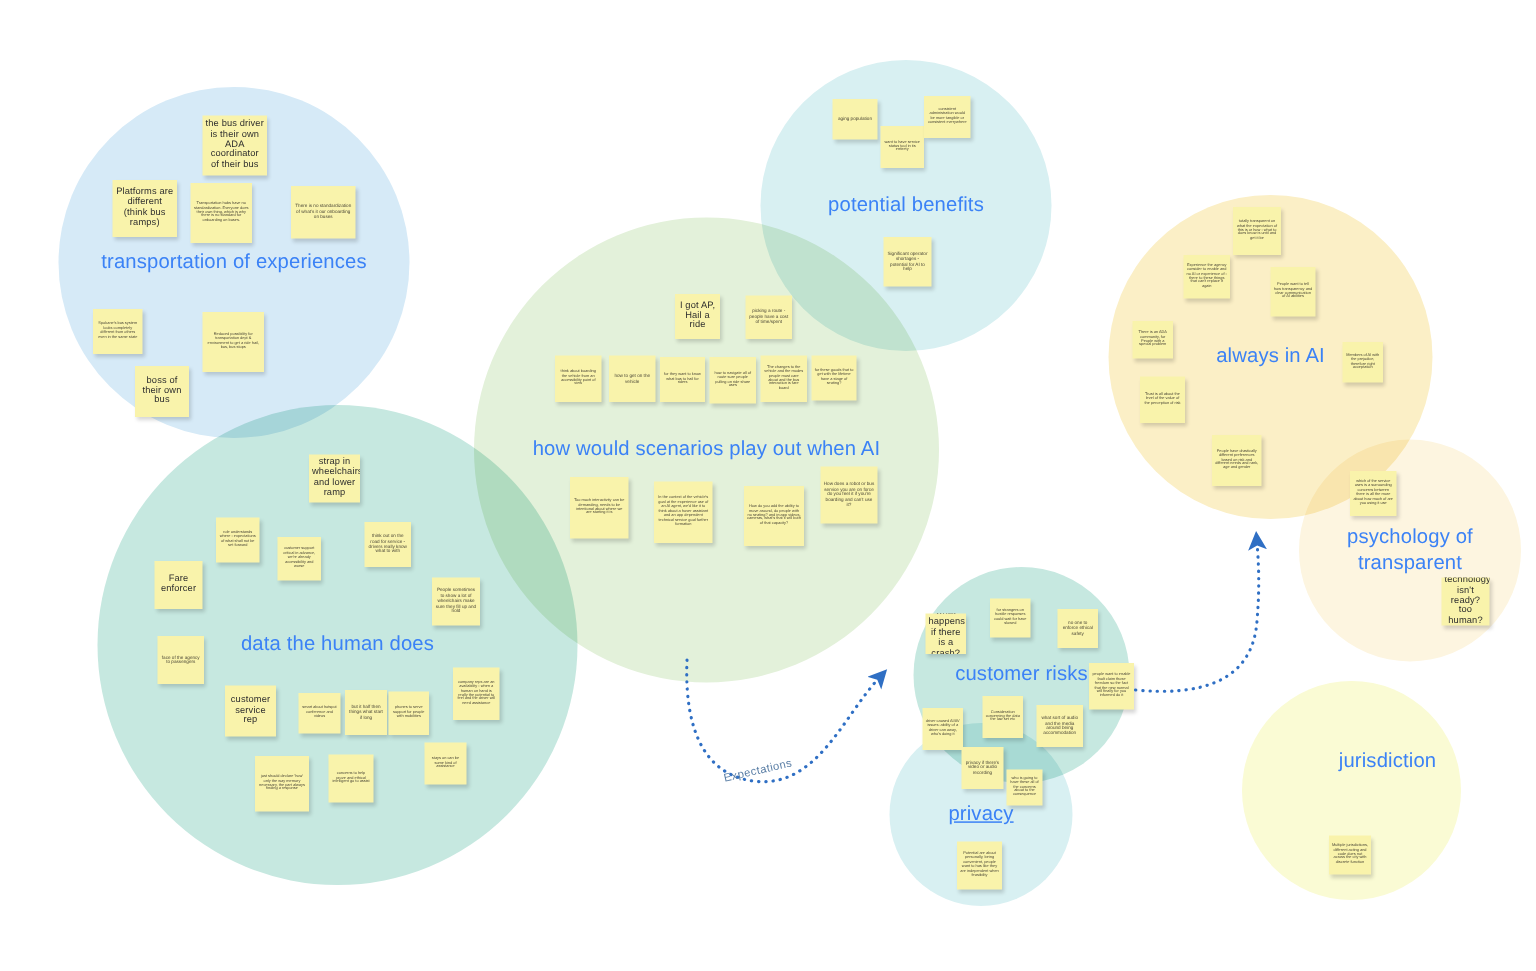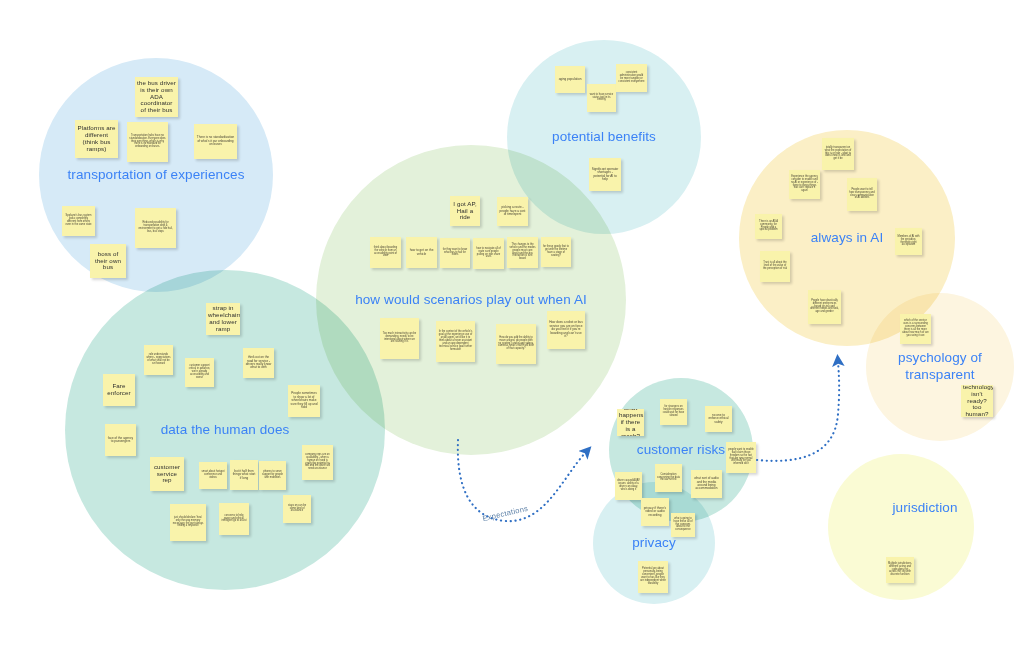--- a/index.html
+++ b/index.html
@@ -85,21 +85,21 @@
 
   <div id="labels">
       <div class="cluster-label" style="left: 156px; top: 175px;">transportation of experiences</div>
       <div class="cluster-label" style="left: 604px; top: 137px;">potential benefits</div>
       <div class="cluster-label" style="left: 471px; top: 300px;">how would scenarios play out when AI</div>
       <div class="cluster-label" style="left: 225px; top: 430px;">data the human does</div>
       <div class="cluster-label" style="left: 847px; top: 238px;">always in AI</div>
       <div class="cluster-label" style="left: 940px; top: 367px;">psychology of
 transparent</div>
       <div class="cluster-label" style="left: 681px; top: 450px;">customer risks</div>
-      <div class="cluster-label" style="left: 654px; top: 543px;">privacy</div>
+      <div class="cluster-label" style="left: 654px; top: 543px; text-decoration: underline;">privacy</div>
       <div class="cluster-label" style="left: 901px; top: 508px; margin-left: 24px;">jurisdiction</div>
     </div>
 
   <div id="notes">
       <div class="note lg" style="left: 135px; top: 77px; width: 43px; height: 40px; background: rgb(249, 243, 171);">
         <span>the bus driver is their own ADA coordinator of their bus</span>
       </div>
       <div class="note lg" style="left: 75px; top: 120px; width: 43px; height: 38px; background: rgb(249, 243, 171);">
         <span>Platforms are different (think bus ramps)</span>
       </div>

